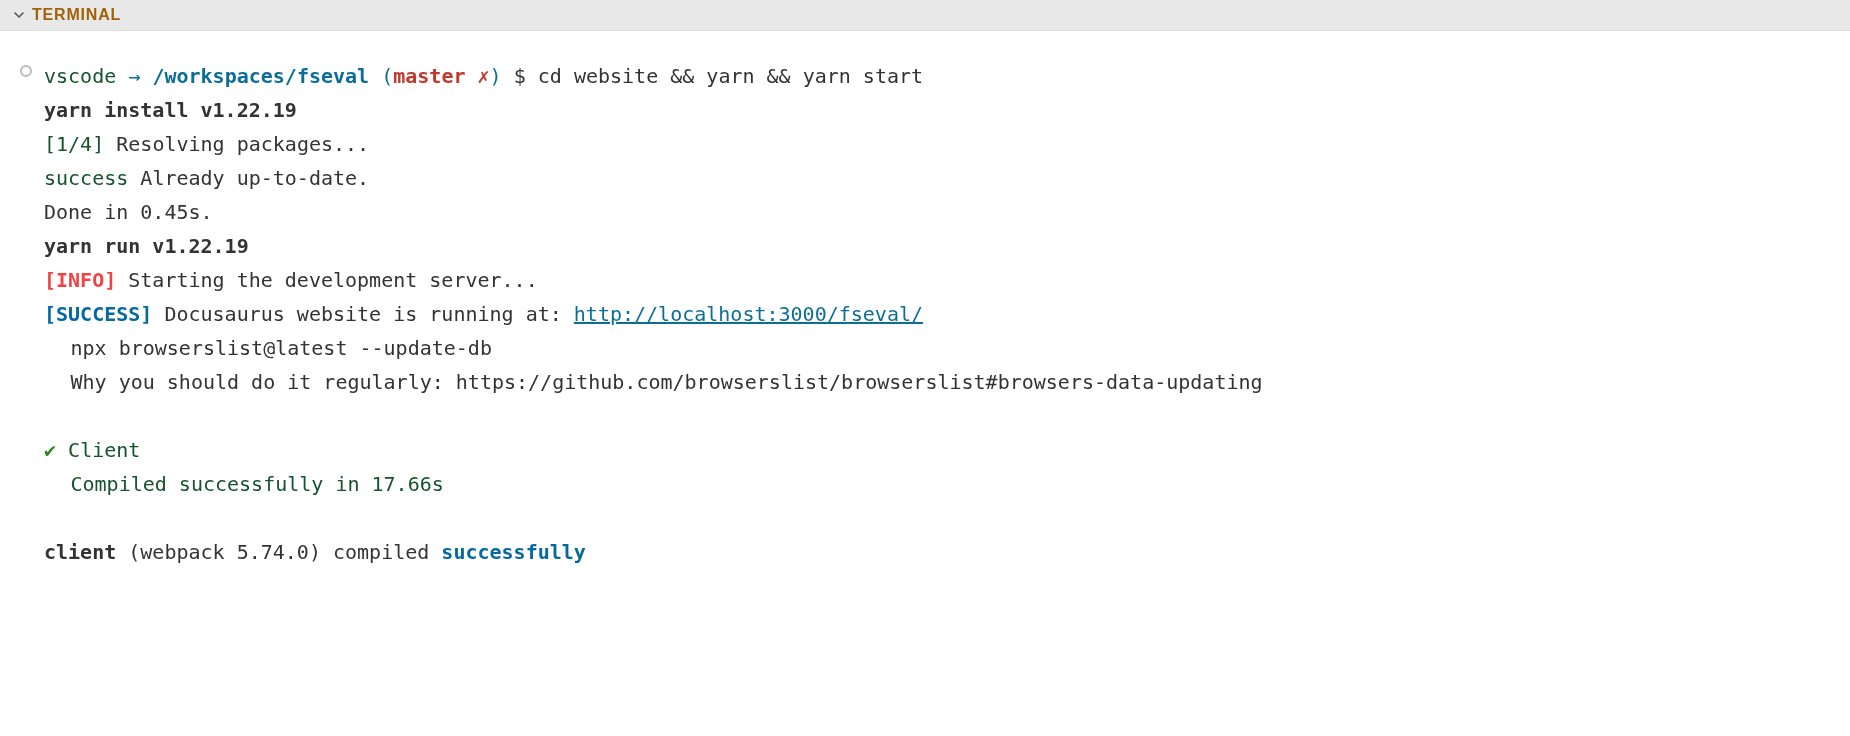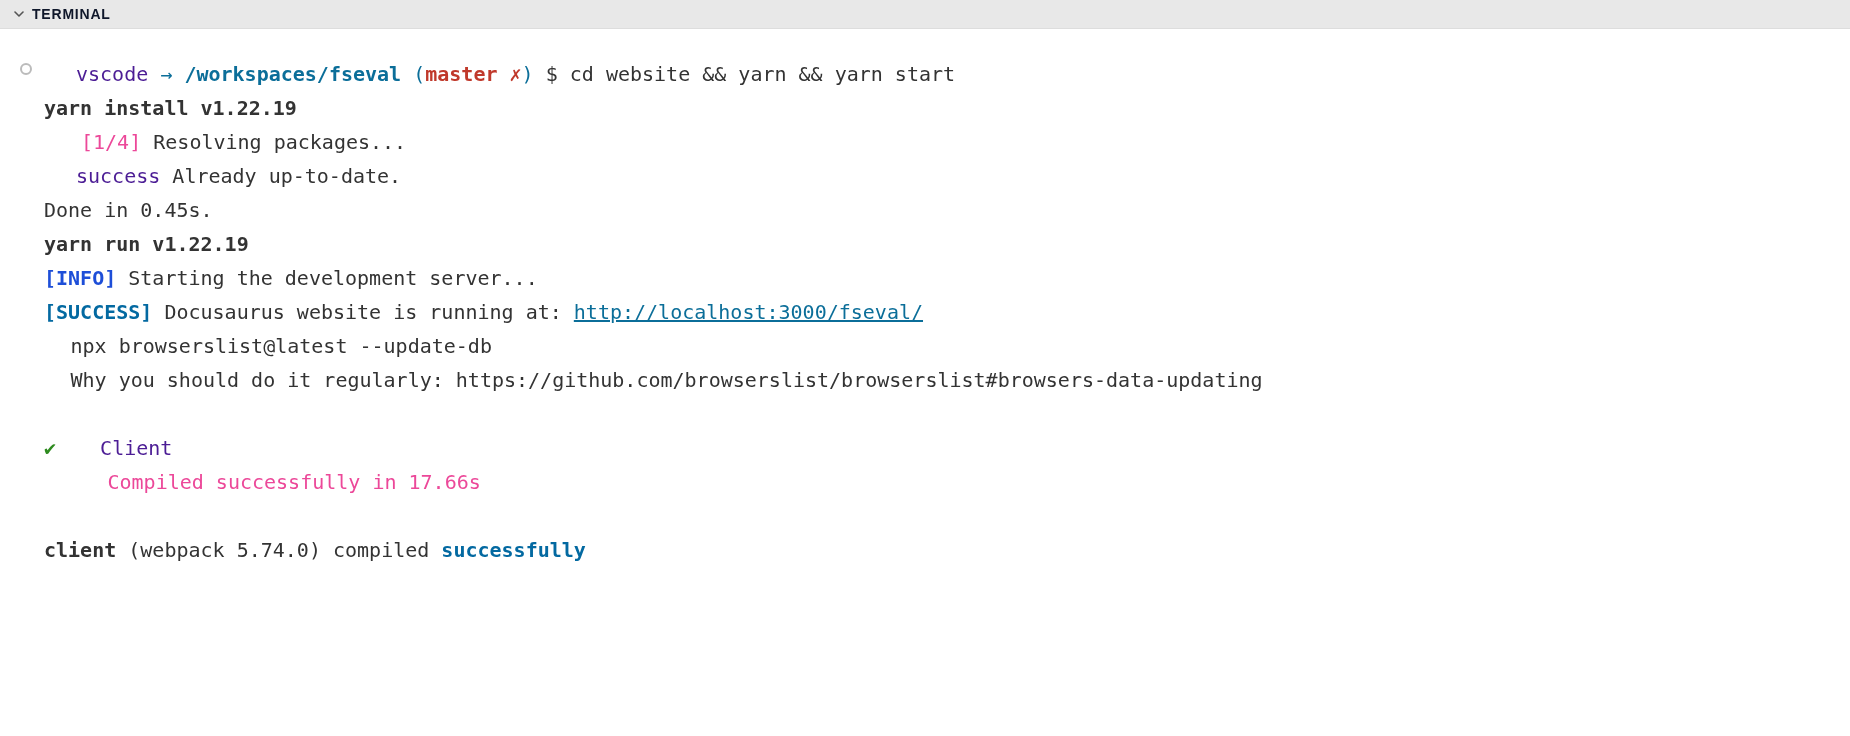--- a/index.html
+++ b/index.html
@@ -21,24 +21,24 @@
   }
   .chevron {
     display: inline-block;
     width: 10px;
     height: 10px;
     color: #555;
   }
   .chevron svg { display: block; }
   .panel-title {
     font-family: -apple-system, BlinkMacSystemFont, "Segoe UI", sans-serif;
-    font-size: 14px;
+    font-size: 16px;
     font-weight: 600;
     letter-spacing: 0.8px;
-    color: #0f172a;
+    color: #a16207;
   }
   .terminal-body {
     padding: 28px 22px 20px 22px;
     line-height: 1.7;
     font-size: 20px;
     color: #333;
   }
   .gutter-circle {
     position: absolute;
     left: -2px;
@@ -49,26 +49,26 @@
     border-radius: 50%;
     background: #fff;
   }
   .line-wrap {
     position: relative;
     padding-left: 22px;
   }
   .line {
     white-space: pre;
   }
-  .green { color: #4c1d95; margin-left: 32px; }
+  .green { color: #14532d; }
   .green-bold { color: #0369a1; font-weight: 700; }
   .blue { color: #0b6e99; }
-  .blue-bold { color: #1d4ed8; font-weight: 700; }
+  .blue-bold { color: #ef4444; font-weight: 700; }
   .red-bold { color: #c0392b; font-weight: 700; }
-  .gray { color: #ec4899; margin-left: 37px; }
+  .gray { color: #14532d; }
   .bold { font-weight: 700; }
   .link {
     color: #0b6e99;
     text-decoration: underline;
   }
   .checkmark { color: #2e8b1f; }
   .indent { padding-left: 2.2ch; }
 </style>
 </head>
 <body>

